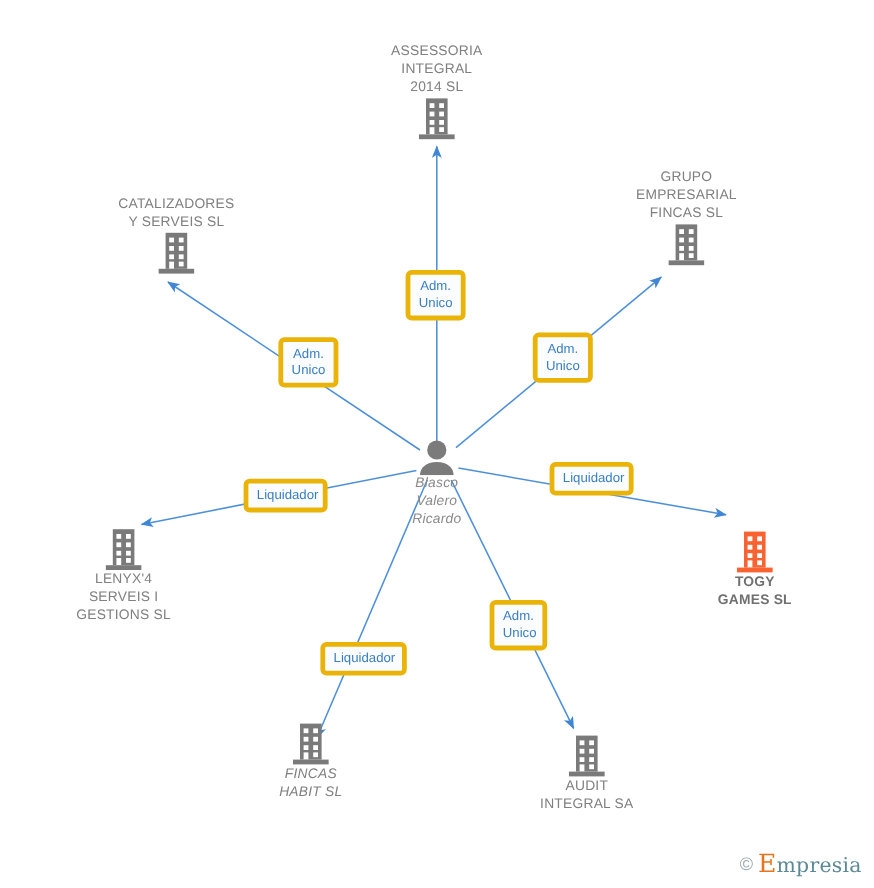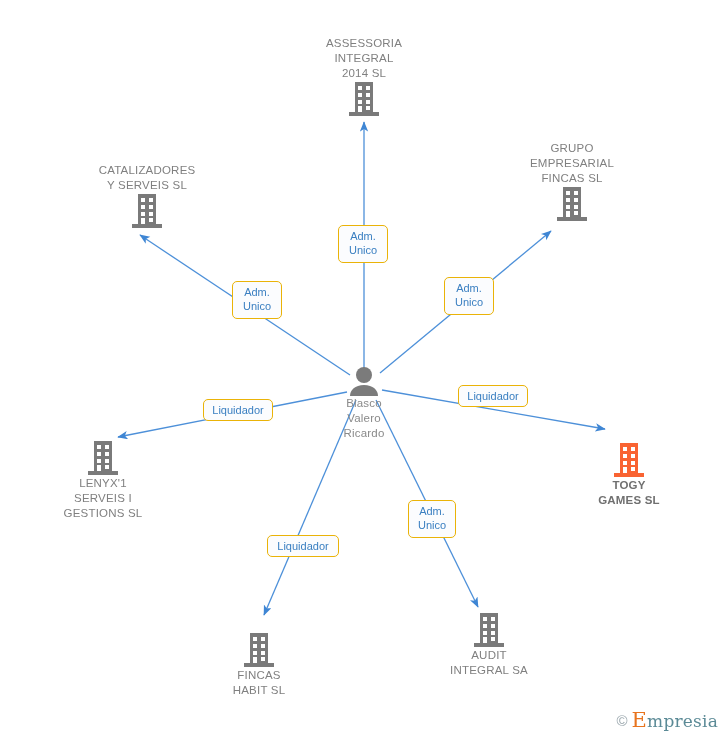--- a/index.html
+++ b/index.html
@@ -41,24 +41,25 @@
     color: #808080;
     letter-spacing: 0.2px;
     white-space: pre-line;
   }
   .node.highlight .node-label {
     color: #707070;
     font-weight: bold;
   }
   .node.person .node-label {
     color: #8a8a8a;
+    font-style: italic;
   }
   .edge-label {
     position: absolute;
-    border: 1px solid #eab308;
+    border: 4px solid #eab308;
     border-radius: 5px;
     background: #fbfcfe;
     color: #3a7fc1;
     font-size: 11px;
     line-height: 14px;
     text-align: center;
     padding: 3px 7px;
     white-space: pre-line;
     box-sizing: border-box;
   }
@@ -177,41 +178,41 @@
             <rect x="9" y="5" width="4" height="4" fill="#ffffff"></rect>
             <rect x="17" y="5" width="4" height="4" fill="#ffffff"></rect>
             <rect x="9" y="12" width="4" height="4" fill="#ffffff"></rect>
             <rect x="17" y="12" width="4" height="4" fill="#ffffff"></rect>
             <rect x="9" y="19" width="4" height="4" fill="#ffffff"></rect>
             <rect x="17" y="19" width="4" height="4" fill="#ffffff"></rect>
             <rect x="9" y="25" width="4" height="6" fill="#ffffff"></rect>
             <rect x="17" y="25" width="4" height="4" fill="#ffffff"></rect>
             <rect x="0" y="31" width="30" height="4" fill="#7a7a7a"></rect>
           </svg></span>
-        <span class="node-label">LENYX'1
+        <span class="node-label">LENYX'4
 SERVEIS I
 GESTIONS SL</span>
       </div>
       <div class="node highlight" style="left: 629px; top: 442px;">
         <span class="icon-wrap"><svg width="30" height="36" viewBox="0 0 30 36">
             <rect x="6" y="1" width="18" height="30" fill="#f96332"></rect>
             <rect x="9" y="5" width="4" height="4" fill="#ffffff"></rect>
             <rect x="17" y="5" width="4" height="4" fill="#ffffff"></rect>
             <rect x="9" y="12" width="4" height="4" fill="#ffffff"></rect>
             <rect x="17" y="12" width="4" height="4" fill="#ffffff"></rect>
             <rect x="9" y="19" width="4" height="4" fill="#ffffff"></rect>
             <rect x="17" y="19" width="4" height="4" fill="#ffffff"></rect>
             <rect x="9" y="25" width="4" height="6" fill="#ffffff"></rect>
             <rect x="17" y="25" width="4" height="4" fill="#ffffff"></rect>
             <rect x="0" y="31" width="30" height="4" fill="#f96332"></rect>
           </svg></span>
         <span class="node-label">TOGY
 GAMES SL</span>
       </div>
-      <div class="node" style="left: 259px; top: 632px;">
+      <div class="node" style="left: 259px; top: 602px; font-style: italic;">
         <span class="icon-wrap"><svg width="30" height="36" viewBox="0 0 30 36">
             <rect x="6" y="1" width="18" height="30" fill="#7a7a7a"></rect>
             <rect x="9" y="5" width="4" height="4" fill="#ffffff"></rect>
             <rect x="17" y="5" width="4" height="4" fill="#ffffff"></rect>
             <rect x="9" y="12" width="4" height="4" fill="#ffffff"></rect>
             <rect x="17" y="12" width="4" height="4" fill="#ffffff"></rect>
             <rect x="9" y="19" width="4" height="4" fill="#ffffff"></rect>
             <rect x="17" y="19" width="4" height="4" fill="#ffffff"></rect>
             <rect x="9" y="25" width="4" height="6" fill="#ffffff"></rect>
             <rect x="17" y="25" width="4" height="4" fill="#ffffff"></rect>

